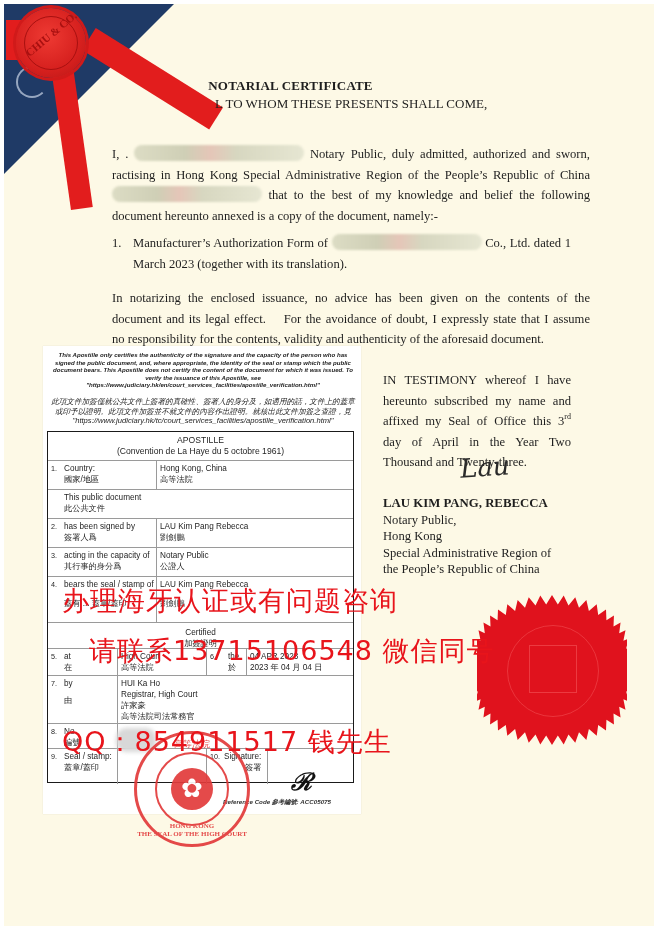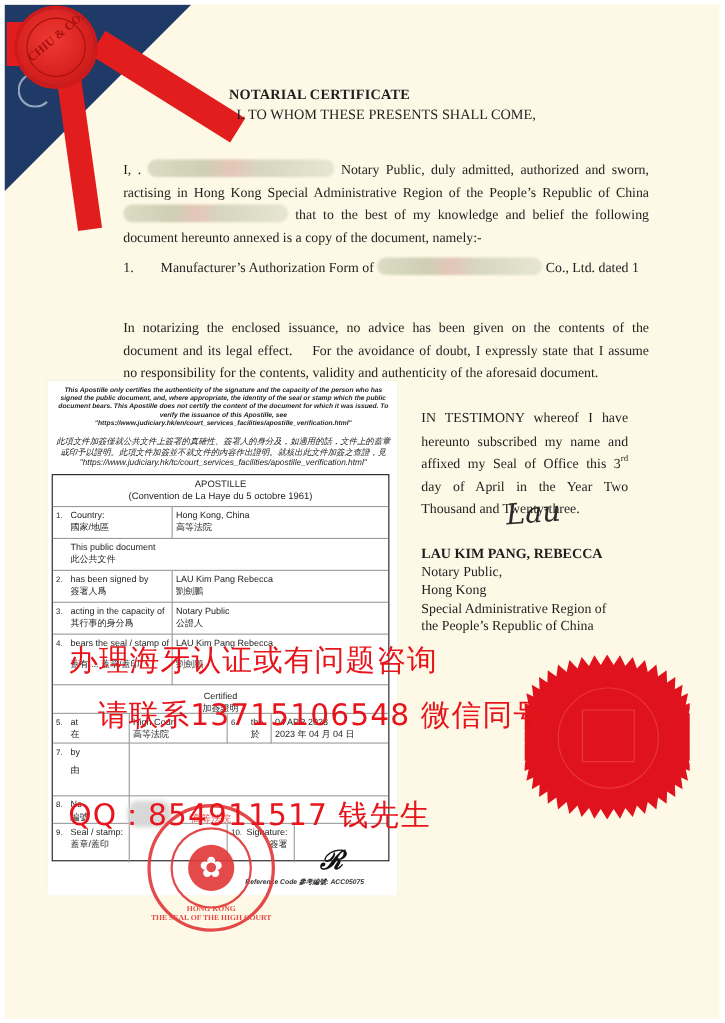--- a/index.html
+++ b/index.html
@@ -51,21 +51,21 @@
     border-radius: 8px; filter: blur(1px);
   }
   .para {
     position: absolute; font-size: 12.6px; line-height: 20.7px; text-align: justify; margin-left: 19px;
   }
   .p1 { left: 93px; top: 144px; width: 478px; }
   .p1 .line { display: block; text-align: justify; text-align-last: justify; white-space: nowrap; }
   .p1 .line.last { text-align-last: left; }
   .list { position: absolute; left: 112px; top: 233px; width: 459px; font-size: 12.6px; line-height: 20.7px; }
   .list .num { position: absolute; left: 0; }
-  .list .body { margin-left: 34px; display: block; }
+  .list .body { margin-left: 21px; display: block; }
   .list .line { display: block; text-align-last: justify; white-space: nowrap; }
   .p2 { left: 93px; top: 288px; width: 478px; }
   .p2 .line { display: block; text-align-last: justify; white-space: nowrap; }
   .p2 .line.last { text-align-last: left; }
 
   .testimony { position: absolute; left: 383px; top: 370px; width: 188px; font-size: 12.6px; line-height: 20.5px; }
   .testimony .line { display: block; text-align-last: justify; white-space: nowrap; }
   .testimony .line.last { text-align-last: left; }
   .testimony sup { font-size: 8px; vertical-align: 6px; line-height: 0; }
   .notary-sig {
@@ -177,20 +177,21 @@
   <span class="line"><span>I, .</span> <span class="blur" style="width:170px"></span> <span>Notary Public, duly admitted, authorized and sworn,</span></span>
   <span class="line">ractising in Hong Kong Special Administrative Region of the People’s Republic of China</span>
   <span class="line"><span class="blur" style="width:150px"></span> <span>that to the best of my knowledge and belief the following</span></span>
   <span class="line last">document hereunto annexed is a copy of the document, namely:-</span>
 </div>
 
 <div class="list">
   <span class="num">1.</span>
   <span class="body">
     <span class="line"><span>Manufacturer’s Authorization Form of</span> <span class="blur" style="width:150px"></span> <span>Co., Ltd. dated 1</span></span>
+    <span>March 2023 (together with its translation).</span>
   </span>
 </div>
 
 <div class="para p2">
   <span class="line">In notarizing the enclosed issuance, no advice has been given on the contents of the</span>
   <span class="line" style="white-space:pre">document and its legal effect.    For the avoidance of doubt, I expressly state that I assume</span>
   <span class="line last">no responsibility for the contents, validity and authenticity of the aforesaid document.</span>
 </div>
 
 <div class="testimony">
@@ -309,20 +310,26 @@
           <div>2023 年 04 月 04 日</div>
         </span>
     </div>
     <div class="row" style="top:243px;height:48px">
       <span class="n">7.</span>
       <span class="lab">
           <div>by</div>
           <div style="margin-top:6px">由</div>
         </span>
       <span style="position:absolute;left:69px;top:0;bottom:0;border-left:1px solid #9a9a9a"></span>
+      <span style="position:absolute;left:73px;top:2px">
+          <div>HUI Ka Ho</div>
+          <div>Registrar, High Court</div>
+          <div>許家豪</div>
+          <div>高等法院司法常務官</div>
+        </span>
     </div>
     <div class="row" style="top:291px;height:25px">
       <span class="n">8.</span>
       <span class="lab">
           <div>No</div>
           <div>編號</div>
         </span>
       <span style="position:absolute;left:69px;top:0;bottom:0;border-left:1px solid #9a9a9a"></span>
     </div>
     <div class="row" style="top:316px;height:35px">

